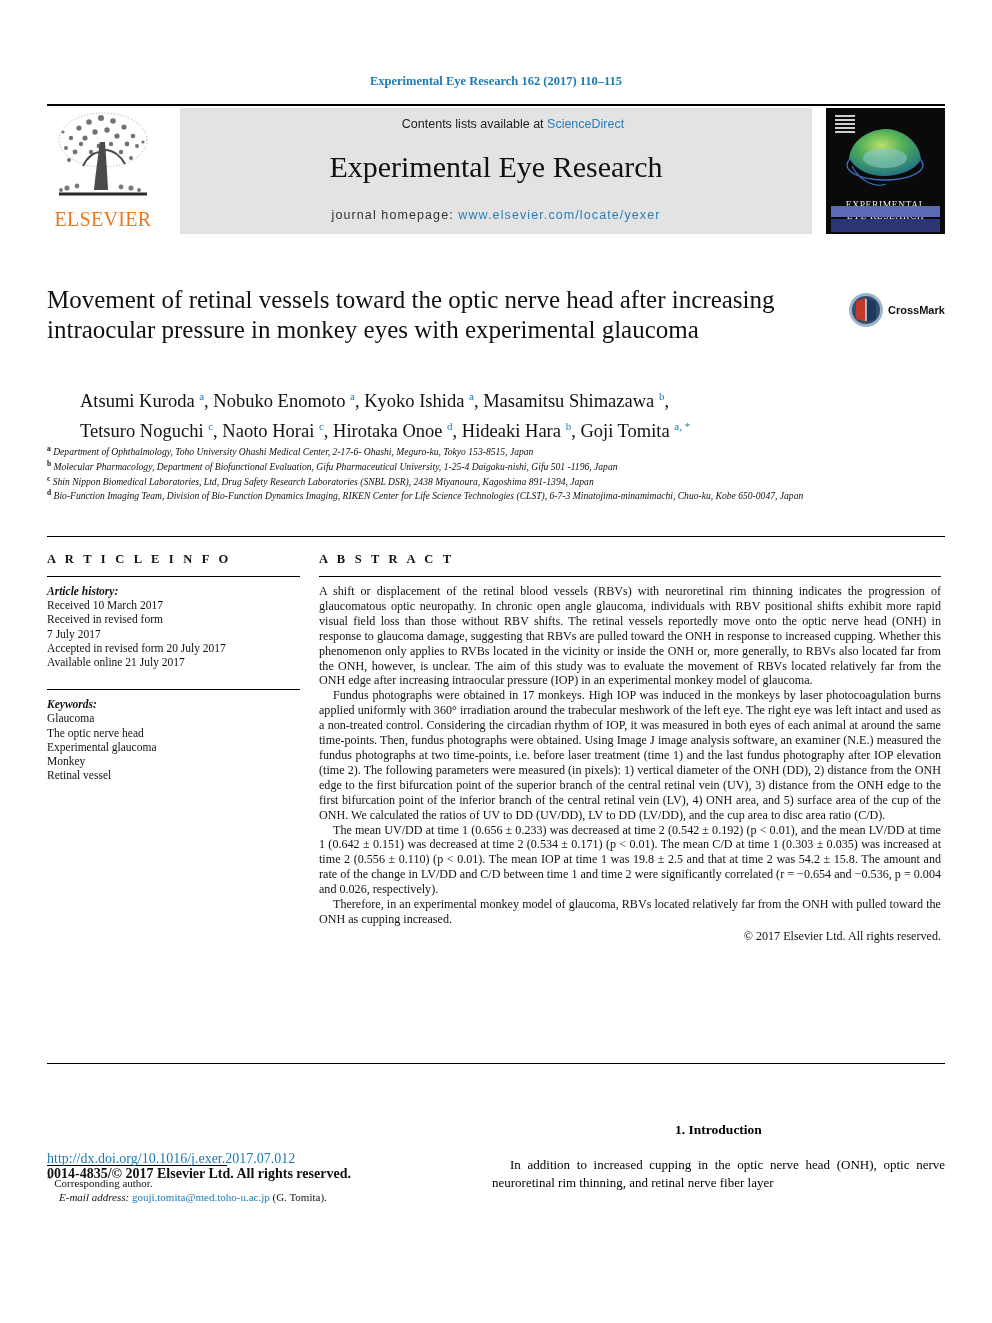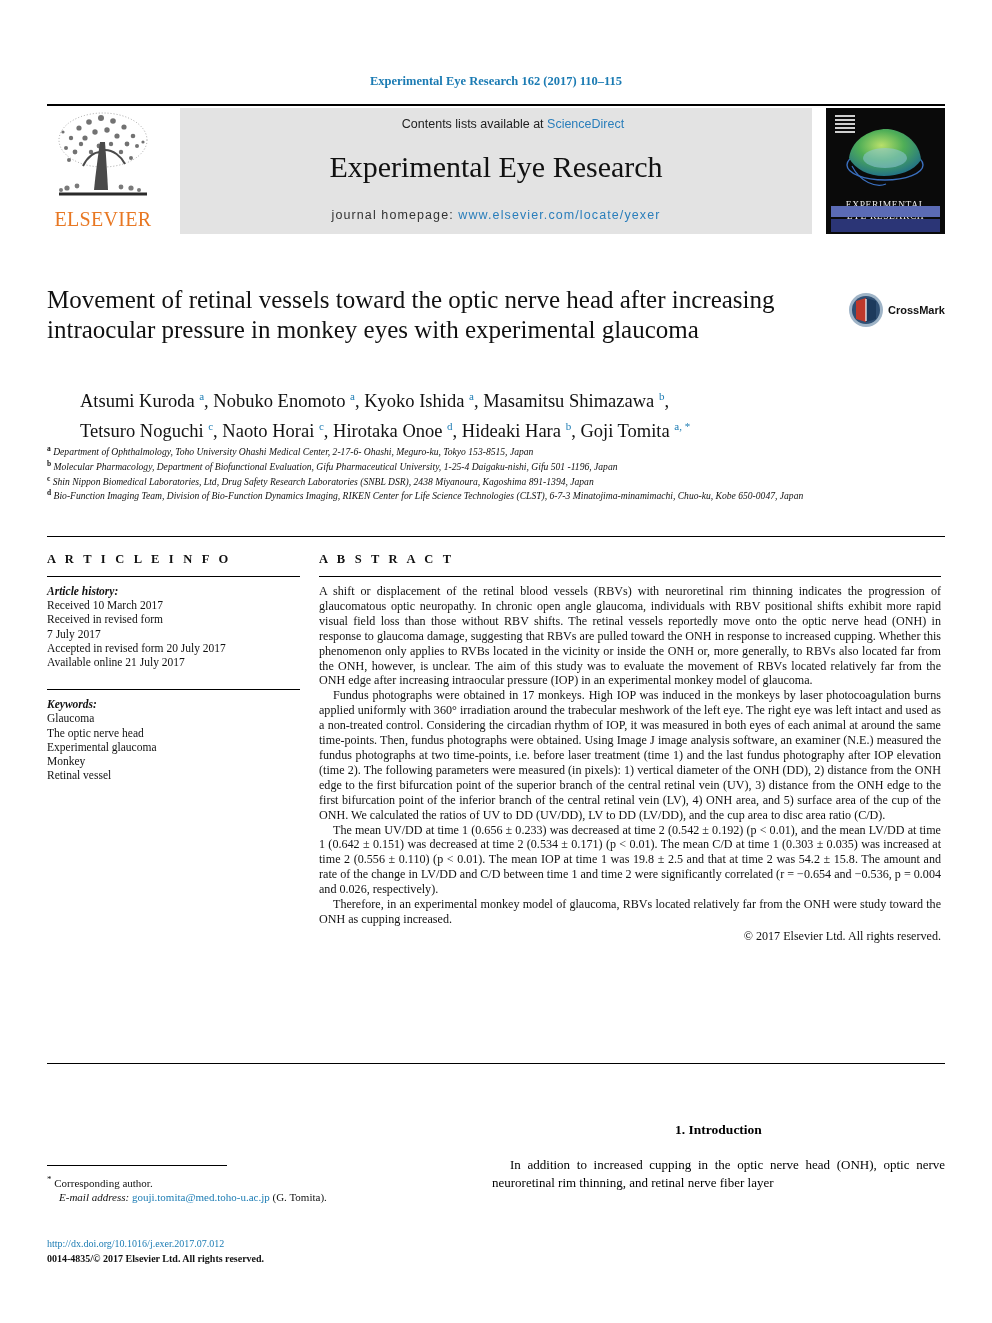--- a/index.html
+++ b/index.html
@@ -304,24 +304,24 @@
     font-size: 11px;
     line-height: 14px;
     color: #111;
   }
   .footnotes .star { font-size: 9px; vertical-align: super; }
   .footnotes .em-lbl { font-style: italic; }
   .footnotes a, .link { color: #1b7bb3; text-decoration: none; }
 
   .bottom-block {
     position: absolute;
-    left: 47px; top: 1236px;
+    left: 47px; top: 1151px;
     width: 460px;
     font-family: "Liberation Serif", serif;
-    font-size: 10px;
+    font-size: 14px;
     line-height: 15px;
   }
   .doi { color: #1b7bb3; }
   .issn { color: #111; font-weight: bold; }
 </style>
 </head>
 <body>
 
 <div class="page">
 
@@ -469,21 +469,21 @@
     </div>
   </div>
 
   <div class="abs-col">
     <div class="sec-head">A B S T R A C T</div>
     <div class="hr-thin"></div>
     <div class="abs-body">
       <p>A shift or displacement of the retinal blood vessels (RBVs) with neuroretinal rim thinning indicates the progression of glaucomatous optic neuropathy. In chronic open angle glaucoma, individuals with RBV positional shifts exhibit more rapid visual field loss than those without RBV shifts. The retinal vessels reportedly move onto the optic nerve head (ONH) in response to glaucoma damage, suggesting that RBVs are pulled toward the ONH in response to increased cupping. Whether this phenomenon only applies to RVBs located in the vicinity or inside the ONH or, more generally, to RBVs also located far from the ONH, however, is unclear. The aim of this study was to evaluate the movement of RBVs located relatively far from the ONH edge after increasing intraocular pressure (IOP) in an experimental monkey model of glaucoma.</p>
       <p class="indent">Fundus photographs were obtained in 17 monkeys. High IOP was induced in the monkeys by laser photocoagulation burns applied uniformly with 360° irradiation around the trabecular meshwork of the left eye. The right eye was left intact and used as a non-treated control. Considering the circadian rhythm of IOP, it was measured in both eyes of each animal at around the same time-points. Then, fundus photographs were obtained. Using Image J image analysis software, an examiner (N.E.) measured the fundus photographs at two time-points, i.e. before laser treatment (time 1) and the last fundus photography after IOP elevation (time 2). The following parameters were measured (in pixels): 1) vertical diameter of the ONH (DD), 2) distance from the ONH edge to the first bifurcation point of the superior branch of the central retinal vein (UV), 3) distance from the ONH edge to the first bifurcation point of the inferior branch of the central retinal vein (LV), 4) ONH area, and 5) surface area of the cup of the ONH. We calculated the ratios of UV to DD (UV/DD), LV to DD (LV/DD), and the cup area to disc area ratio (C/D).</p>
       <p class="indent">The mean UV/DD at time 1 (0.656 ± 0.233) was decreased at time 2 (0.542 ± 0.192) (p &lt; 0.01), and the mean LV/DD at time 1 (0.642 ± 0.151) was decreased at time 2 (0.534 ± 0.171) (p &lt; 0.01). The mean C/D at time 1 (0.303 ± 0.035) was increased at time 2 (0.556 ± 0.110) (p &lt; 0.01). The mean IOP at time 1 was 19.8 ± 2.5 and that at time 2 was 54.2 ± 15.8. The amount and rate of the change in LV/DD and C/D between time 1 and time 2 were significantly correlated (r = −0.654 and −0.536, p = 0.004 and 0.026, respectively).</p>
-      <p class="indent">Therefore, in an experimental monkey model of glaucoma, RBVs located relatively far from the ONH were study toward the ONH as cupping increased.</p>
+      <p class="indent">Therefore, in an experimental monkey model of glaucoma, RBVs located relatively far from the ONH with pulled toward the ONH as cupping increased.</p>
       <div class="copyright">© 2017 Elsevier Ltd. All rights reserved.</div>
     </div>
   </div>
 
   <div class="sep-rule-2"></div>
 
   <div class="intro">
     <div class="intro-head">1.  Introduction</div>
     <div class="intro-body">
       <p>In addition to increased cupping in the optic nerve head (ONH), optic nerve neuroretinal rim thinning, and retinal nerve fiber layer</p>

